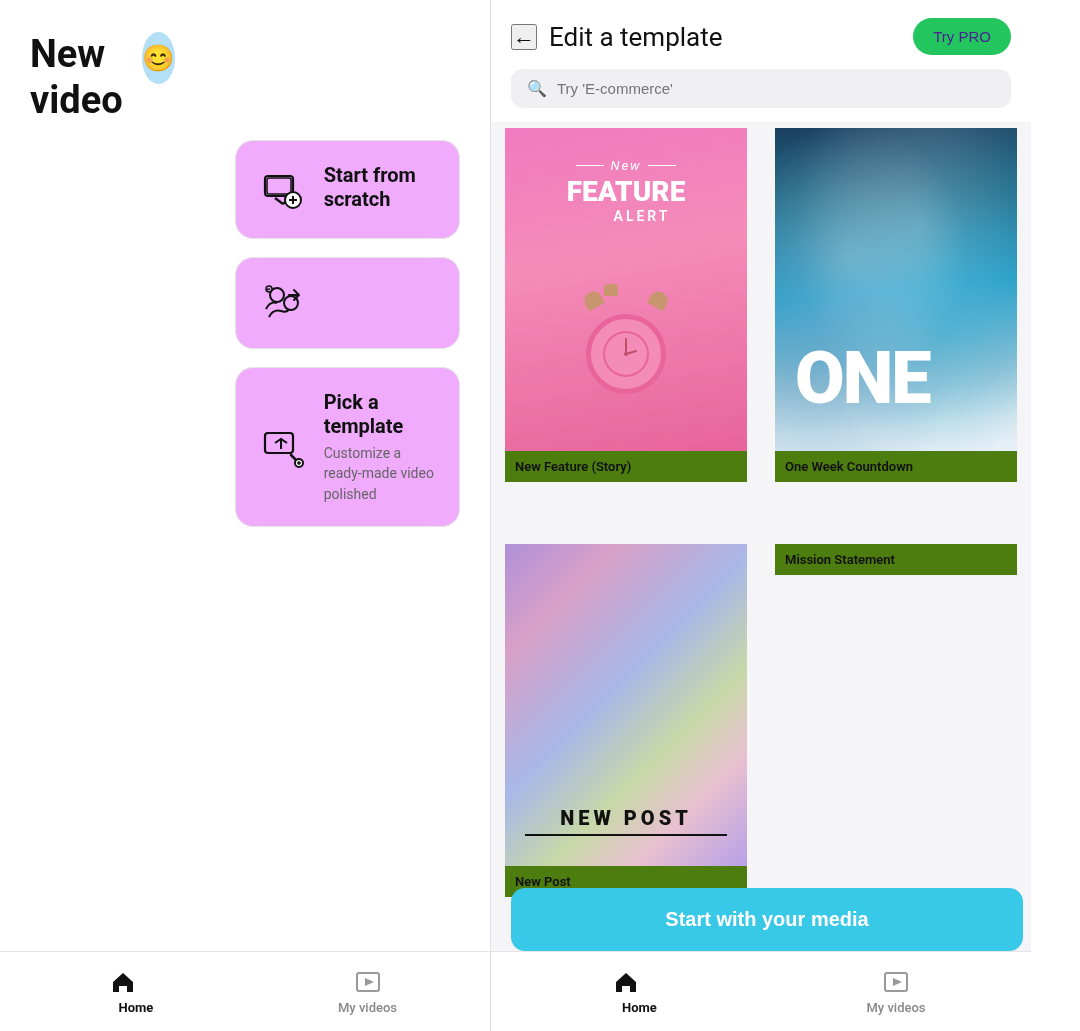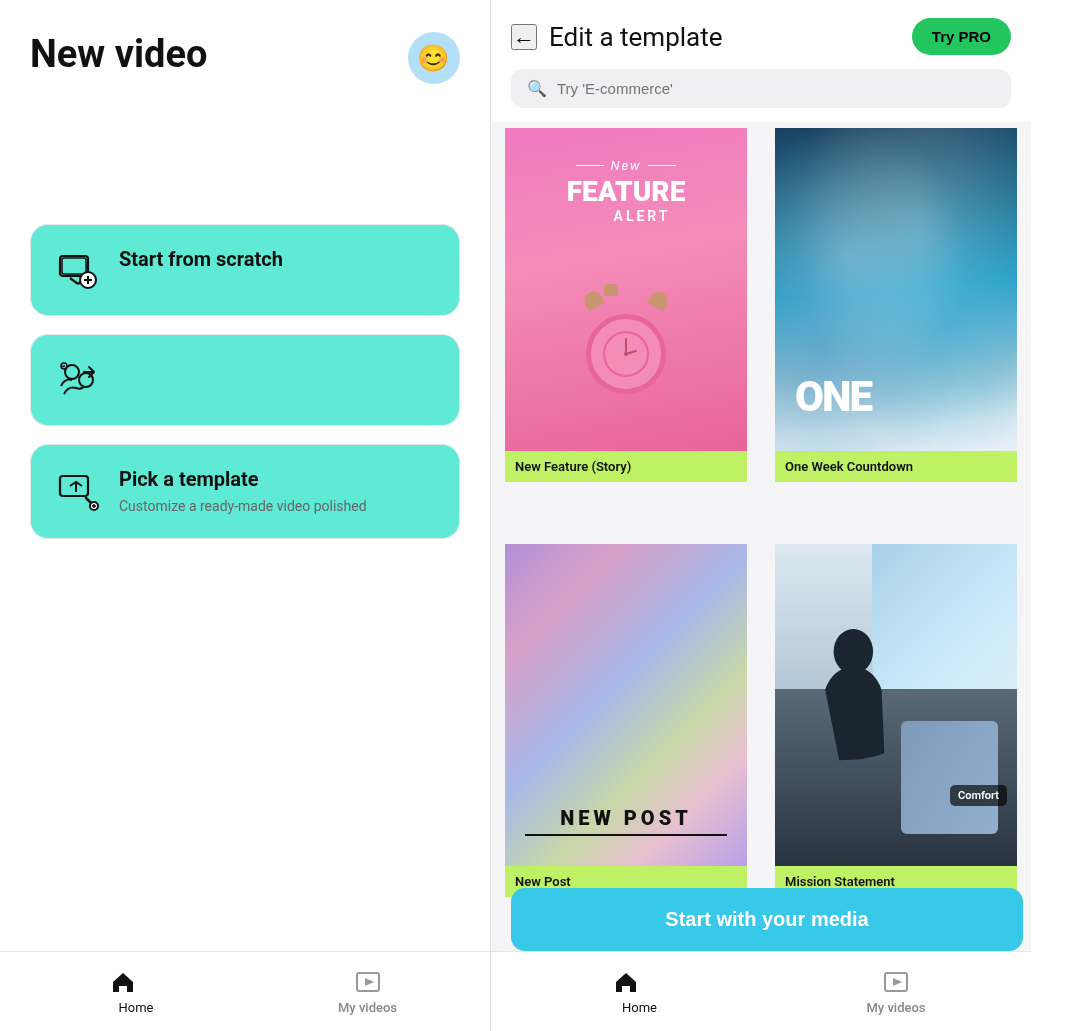--- a/index.html
+++ b/index.html
@@ -11,21 +11,21 @@
       overflow: hidden;
       background: #fff;
     }
 
     
     .left-panel {
       width: 491px;
       height: 1031px;
       background: #fff;
       display: flex;
-      flex-direction: column;
+      flex-direction: row;
       position: relative;
       border-right: 1px solid #e0e0e0;
     }
 
     .left-header {
       padding: 32px 30px 0 30px;
       display: flex;
       justify-content: space-between;
       align-items: flex-start;
     }
@@ -54,24 +54,24 @@
       display: flex;
       flex-direction: column;
       gap: 18px;
     }
 
     .option-card {
       border: 1.5px solid #e5e5e5;
       border-radius: 18px;
       padding: 22px 24px;
       display: flex;
-      align-items: flex-start;
+      align-items: center;
       gap: 18px;
       cursor: pointer;
-      background: #5eead4;
+      background: #f0abfc;
     }
 
     .card-icon {
       width: 46px;
       height: 46px;
       flex-shrink: 0;
       display: flex;
       align-items: center;
       justify-content: center;
     }
@@ -116,21 +116,21 @@
       cursor: pointer;
     }
 
     .nav-label {
       font-size: 13px;
       color: #888;
       font-weight: 500;
     }
     .nav-label.active {
       color: #111;
-      font-weight: 400;
+      font-weight: 700;
       margin-left: 27px;
     }
 
     
     .right-panel {
       width: 540px;
       height: 1031px;
       background: #f5f5f7;
       display: flex;
       flex-direction: column;
@@ -156,26 +156,26 @@
 
     .right-title {
       font-size: 26px;
       font-weight: 400;
       color: #111;
       flex: 1;
     }
 
     .try-pro-btn {
       background: #22c55e;
-      color: #000000;
+      color: #4c1d95;
       border: none;
       border-radius: 22px;
       padding: 10px 20px;
       font-size: 15px;
-      font-weight: 700;
+      font-weight: 400;
       cursor: pointer;
     }
 
     .search-bar {
       background: #fff;
       padding: 0 20px 14px 20px;
     }
 
     .search-input-wrap {
       background: #f0f0f2;
@@ -310,21 +310,21 @@
       transform: rotate(30deg);
     }
 
     
     .thumb-ocean {
       background: linear-gradient(180deg, #1a6b8a 0%, #2a9fc0 50%, #e8f0f8 100%);
     }
 
     .ocean-text {
       color: #fff;
-      font-size: 42px;
+      font-size: 72px;
       font-weight: 900;
       text-transform: uppercase;
       letter-spacing: -2px;
       position: absolute;
       bottom: 30px;
       left: 20px;
     }
 
     
     .thumb-newpost {
@@ -346,21 +346,21 @@
       font-weight: 600;
       padding: 4px 8px;
       border-radius: 5px;
     }
 
     .template-name {
       padding: 8px 10px;
       font-size: 13px;
       font-weight: 600;
       color: #111;
-      background: #bef264;
+      background: #4d7c0f;
     }
 
     
     .start-media-btn {
       position: absolute;
       bottom: 80px;
       left: 20px;
       right: 8px;
       background: #38c8e8;
       color: #fff;
@@ -546,41 +546,20 @@
           <div style="position:absolute; inset:0; background: linear-gradient(135deg, #b090d8 0%, #d8a0c8 20%, #a8b8e8 45%, #c8d8a8 65%, #e8c0d0 80%, #b8a0e8 100%);"></div>
           <div style="position:absolute; bottom:30px; left:0; right:0; text-align:center;">
             <div style="font-size:20px; font-weight:900; letter-spacing:4px; color:#111; border-bottom:2px solid #111; padding-bottom:4px; margin:0 20px;">NEW POST</div>
           </div>
         </div>
       </div>
       <div class="template-name">New Post</div>
     </div>
 
     <div class="template-card-wrap">
-      <div class="card-image-area">
-        <div class="template-thumb thumb-mission" style="background: linear-gradient(180deg, #dce8f0 0%, #b0c4d4 50%, #8090a0 100%);">
-
-          <div style="position:absolute; inset:0; overflow:hidden;">
-
-            <div style="position:absolute; top:0; right:0; width:60%; height:60%; background: linear-gradient(135deg, #a8d0e8 0%, #c8e8f8 50%, #e0f0f8 100%); border-radius:0 0 0 40%;"></div>
-
-            <div style="position:absolute; bottom:0; left:0; right:0; height:55%; background: linear-gradient(180deg, #5a6a78 0%, #2a3440 100%);"></div>
-
-            <div style="position:absolute; bottom:25%; left:15%; width:35%; height:55%;">
-              <svg width="100%" height="100%" viewBox="0 0 60 100">
-                <ellipse cx="30" cy="18" rx="14" ry="16" fill="#1a2530"></ellipse>
-                <path d="M10 45 Q15 30 30 28 Q45 30 50 45 L52 90 Q40 95 20 95 Z" fill="#1a2530"></path>
-              </svg>
-            </div>
-
-            <div style="position:absolute; bottom:10%; right:8%; width:40%; height:35%; background: linear-gradient(135deg, #88aacc 0%, #aaccee 100%); border-radius:6px; opacity:0.8;"></div>
-          </div>
-          <div class="comfort-badge">Comfort</div>
-        </div>
-      </div>
       <div class="template-name">Mission Statement</div>
     </div>
 
   </div>
 
   <button class="start-media-btn">Start with your media</button>
 
   <div class="right-bottom-nav">
     <div class="nav-item">
       <svg width="28" height="28" viewBox="0 0 28 28" fill="none">

